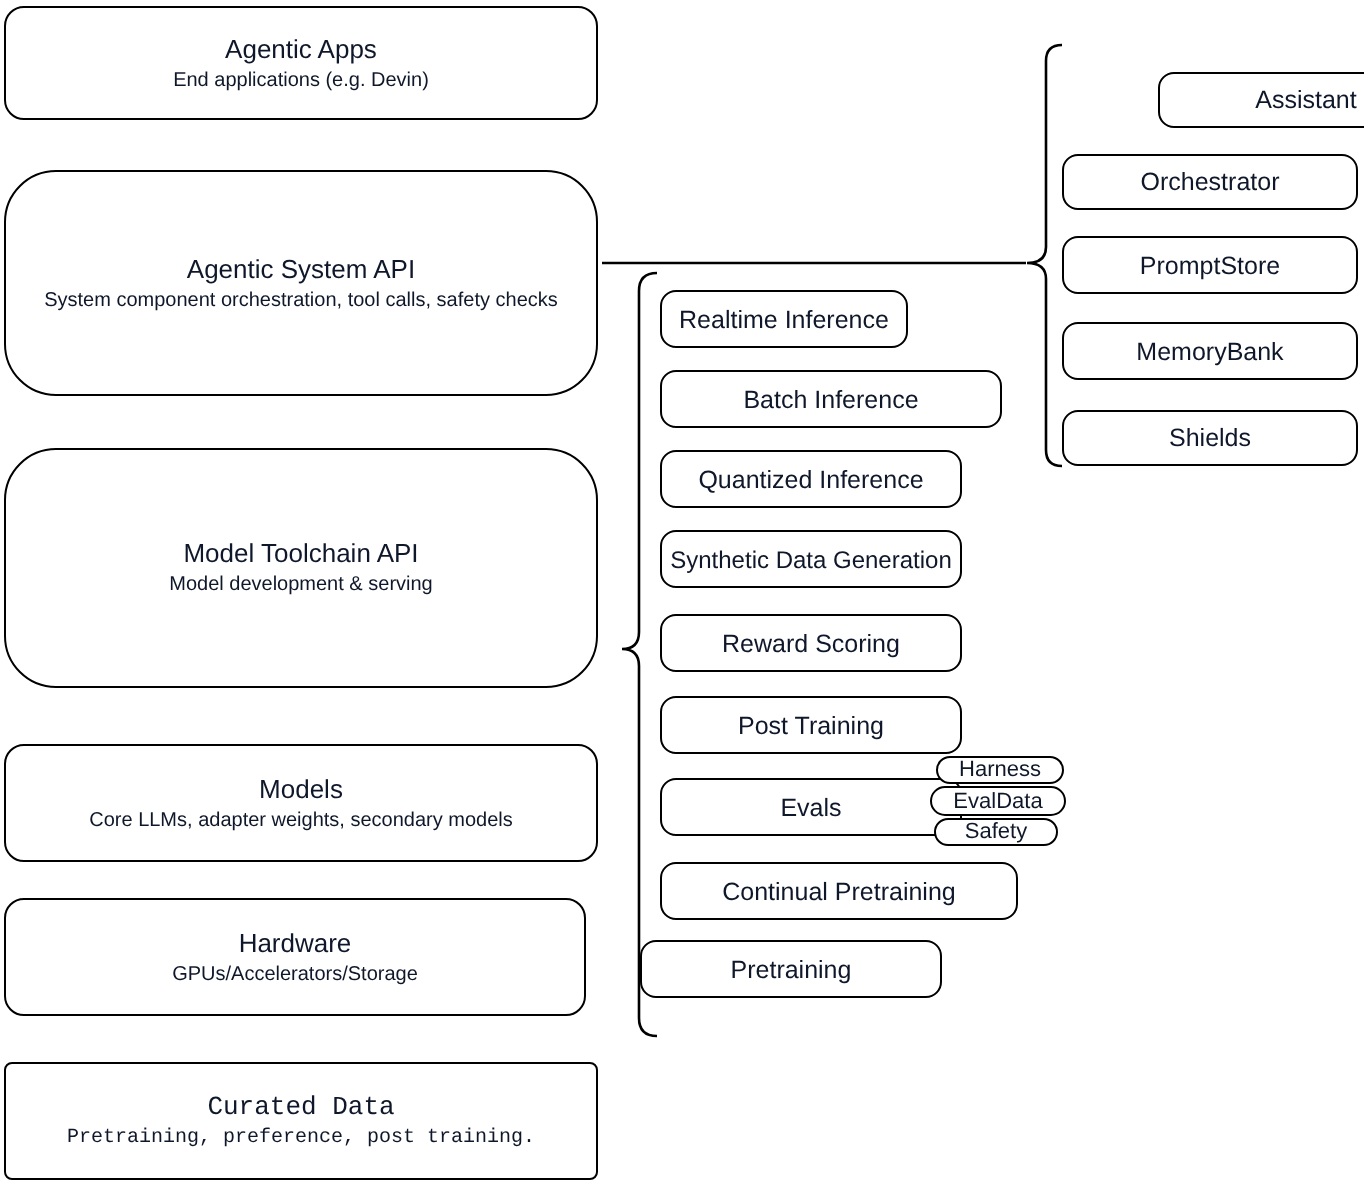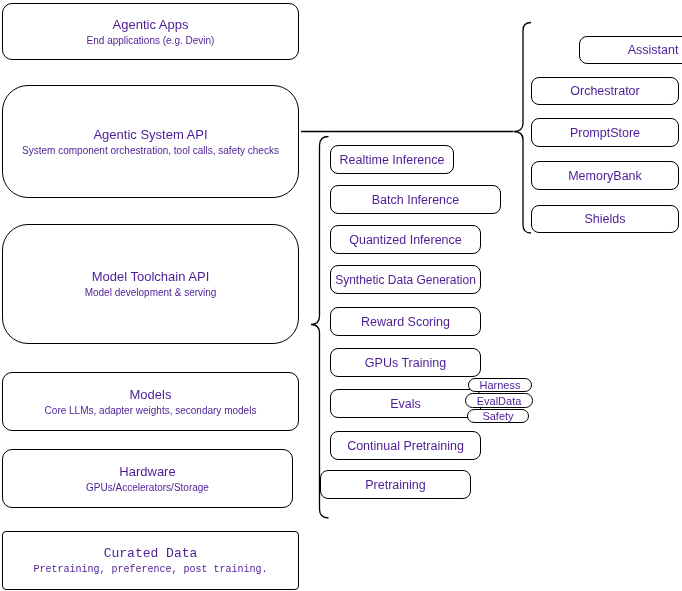--- a/index.html
+++ b/index.html
@@ -1,21 +1,21 @@
 <!DOCTYPE html>
 <html><head>
 <meta charset="utf-8">
 <style>
   html,body{margin:0;padding:0;background:#ffffff;}
   #canvas{
     position:relative;
     width:682px;height:591px;
     background:#ffffff;
     font-family:"Liberation Sans", sans-serif;
-    color:#4c1d95;
+    color:#0f172a;
     overflow:hidden;
   }
   svg.links{position:absolute;left:0;top:0;width:682px;height:591px;pointer-events:none;}
   .box{
     position:absolute;
     border:1.2px solid #000000;
     background:#ffffff;
     box-sizing:border-box;
     display:flex;flex-direction:column;
     align-items:center;justify-content:center;
@@ -88,26 +88,26 @@
   <div class="box mbox" style="left:330px;top:225px;width:151px;height:29px;border-radius:8px;">
     <span>Quantized Inference</span>
   </div>
   <div class="box mbox" style="left:330px;top:265px;width:151px;height:29px;border-radius:8px;font-size:12px;">
     <span>Synthetic Data Generation</span>
   </div>
   <div class="box mbox" style="left:330px;top:307px;width:151px;height:29px;border-radius:8px;">
     <span>Reward Scoring</span>
   </div>
   <div class="box mbox" style="left:330px;top:348px;width:151px;height:29px;border-radius:8px;">
-    <span>GPUs Training</span>
+    <span>Post Training</span>
   </div>
   <div class="box mbox" style="left:330px;top:389px;width:151px;height:29px;border-radius:8px;">
     <span>Evals</span>
   </div>
-  <div class="box mbox" style="left:330px;top:431px;width:151px;height:29px;border-radius:8px;">
+  <div class="box mbox" style="left:330px;top:431px;width:179px;height:29px;border-radius:8px;">
     <span>Continual Pretraining</span>
   </div>
   <div class="box mbox" style="left:320px;top:470px;width:151px;height:29px;border-radius:8px;">
     <span>Pretraining</span>
   </div>
 
   <div class="pill" style="left:468px;top:378px;width:64px;height:14px;">
     <span>Harness</span>
   </div>
   <div class="pill" style="left:465px;top:393px;width:68px;height:15px;">

